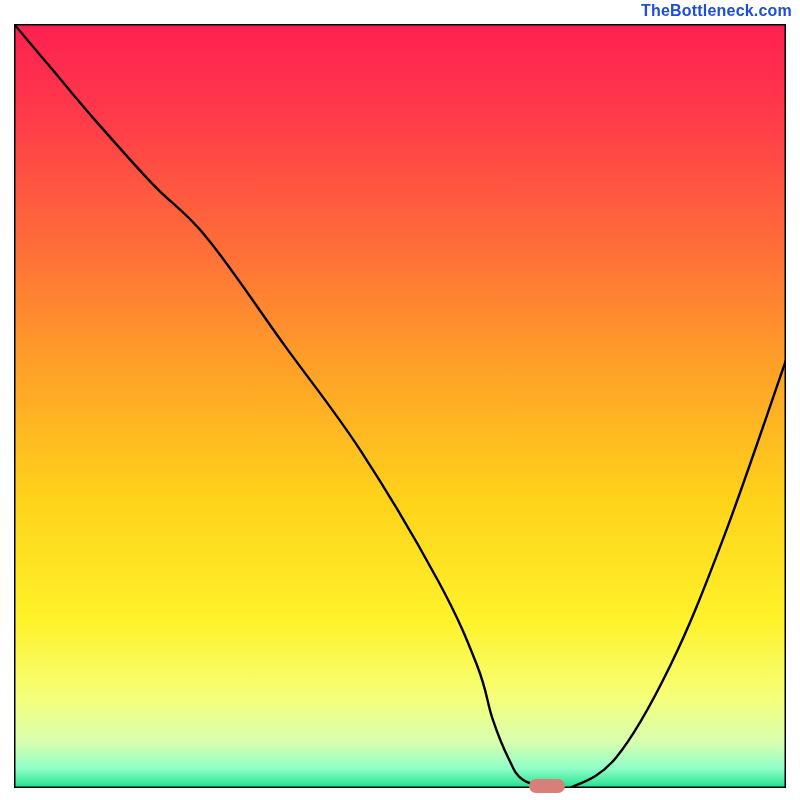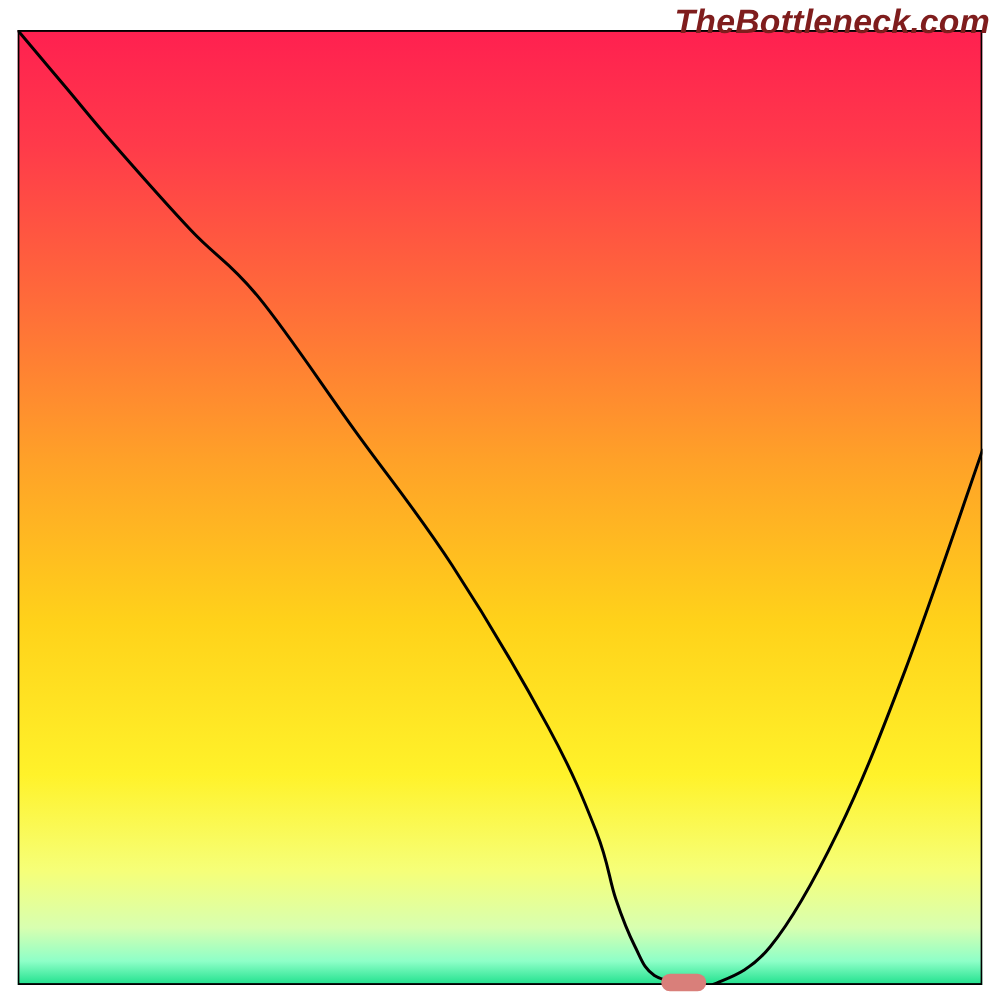--- a/index.html
+++ b/index.html
@@ -14,26 +14,25 @@
   .frame {
     position: relative;
     width: 800px;
     height: 800px;
     box-sizing: border-box;
   }
   .watermark {
     position: absolute;
     top: 2px;
     right: 8px;
-    font-size: 27px;
+    font-size: 16px;
     font-weight: 600;
-    color: #7f1d1d;
+    color: #1d4ed8;
     letter-spacing: 0.2px;
     z-index: 50;
-    font-style: italic;
   }
   .plot {
     position: absolute;
     left: 14px;
     top: 24px;
     width: 772px;
     height: 764px;
     box-sizing: border-box;
   }
   .plot svg {

